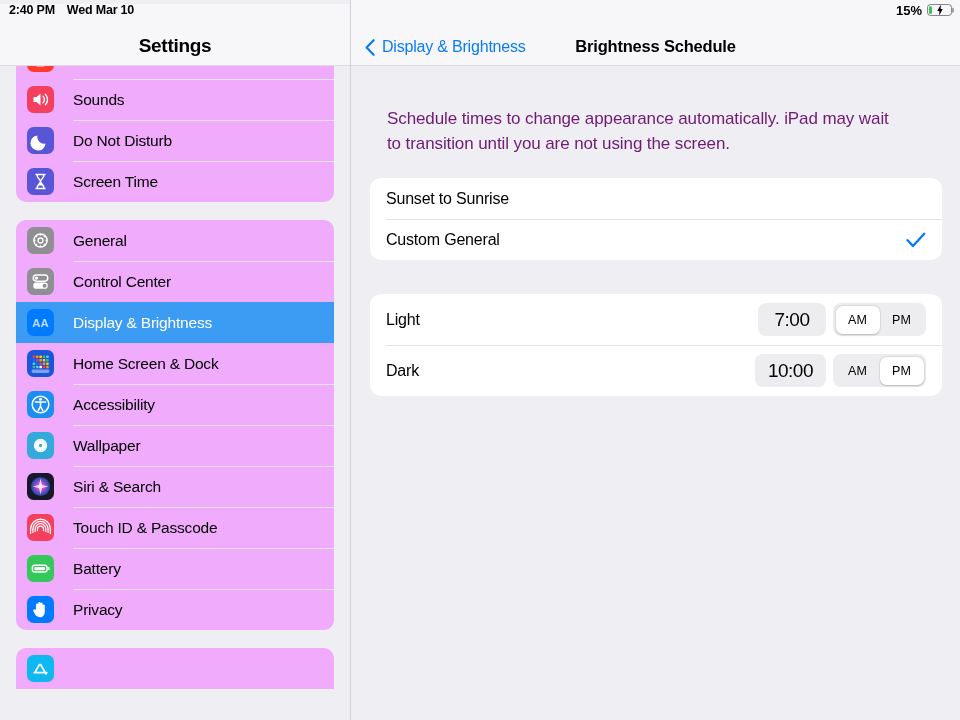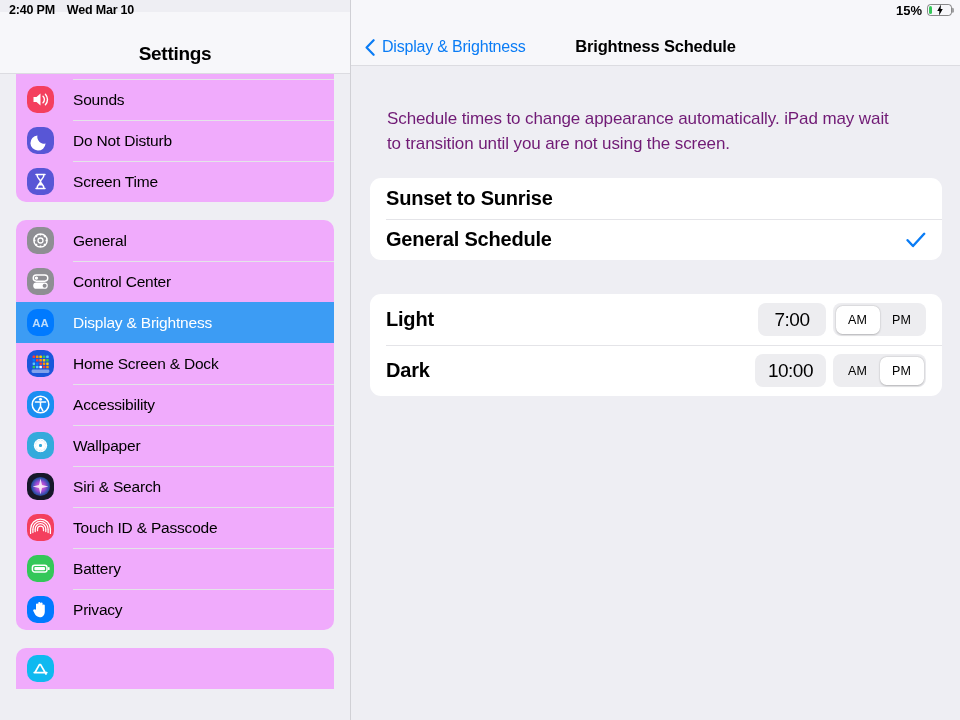--- a/index.html
+++ b/index.html
@@ -54,21 +54,21 @@
 
   
   #sidebar {
     position: absolute; top: 0; left: 0;
     width: 351px; height: 720px;
     background: #eeeef3;
     border-right: 1px solid #d0d0d5;
     overflow: hidden;
   }
   #sidebar-header {
-    position: absolute; top: 12px; left: 0;
+    position: absolute; top: 4px; left: 0;
     width: 350px; height: 62px;
     background: #f7f7fa;
     border-bottom: 1px solid #dcdce1;
     display: flex; align-items: flex-end;
     justify-content: center;
     padding-bottom: 8px;
     z-index: 10;
   }
   #sidebar-title {
     font-size: 19px; font-weight: bold; color: #000;
@@ -96,21 +96,21 @@
   .side-row + .side-row::before {
     content: ""; position: absolute;
     left: 57px; right: 0; top: 0; height: 1px;
     background: #e4e4e8;
   }
   .side-row.selected { background: #3c9cf4; }
   .side-row.selected + .side-row::before { background: transparent; }
   .side-row.selected::before { background: transparent !important; }
   .side-icon {
     width: 27px; height: 27px;
-    border-radius: 10px;
+    border-radius: 1px;
     flex: 0 0 27px;
     display: flex; align-items: center; justify-content: center;
     overflow: hidden;
     position: relative;
   }
   .side-label {
     margin-left: 19px;
     font-size: 15.5px; color: #000;
     letter-spacing: -0.2px;
   }
@@ -177,21 +177,21 @@
     display: flex; align-items: center;
     padding: 0 16px 0 16px;
   }
   .card-row.tall { height: 51px; }
   .card-row + .card-row::before {
     content: ""; position: absolute;
     left: 16px; right: 0; top: 0; height: 1px;
     background: #e4e4e8;
   }
   .card-label {
-    font-size: 20px; color: #000; letter-spacing: -0.2px; font-weight: bold;
+    font-size: 16px; color: #000; letter-spacing: -0.2px;
   }
   .check-mark { margin-left: auto; display: flex; align-items: center; }
   .time-controls {
     margin-left: auto;
     display: flex; align-items: center; gap: 7px;
   }
   .time-value {
     background: #ededf0;
     border-radius: 8px;
     height: 33px;
@@ -464,21 +464,21 @@
     <div id="nav-title">Brightness Schedule</div>
   </div>
 
   <div id="detail-body">
     <div id="schedule-note">Schedule times to change appearance automatically. iPad may wait to transition until you are not using the screen.</div>
     <div class="card" id="mode-card">
         <div class="card-row">
           <span class="card-label">Sunset to Sunrise</span>
         </div>
         <div class="card-row">
-          <span class="card-label">General Schedule</span>
+          <span class="card-label">Custom General</span>
           <span class="check-mark">
             <svg width="20" height="16" viewBox="0 0 20 16">
               <path d="M1.6 8.2 L7 14 L18.2 1.8" fill="none" stroke="#0a7cf5" stroke-width="2.4" stroke-linecap="round" stroke-linejoin="round"></path>
             </svg>
           </span>
         </div>
       </div>
     <div class="card" id="times-card">
         <div class="card-row tall">
           <span class="card-label">Light</span>

